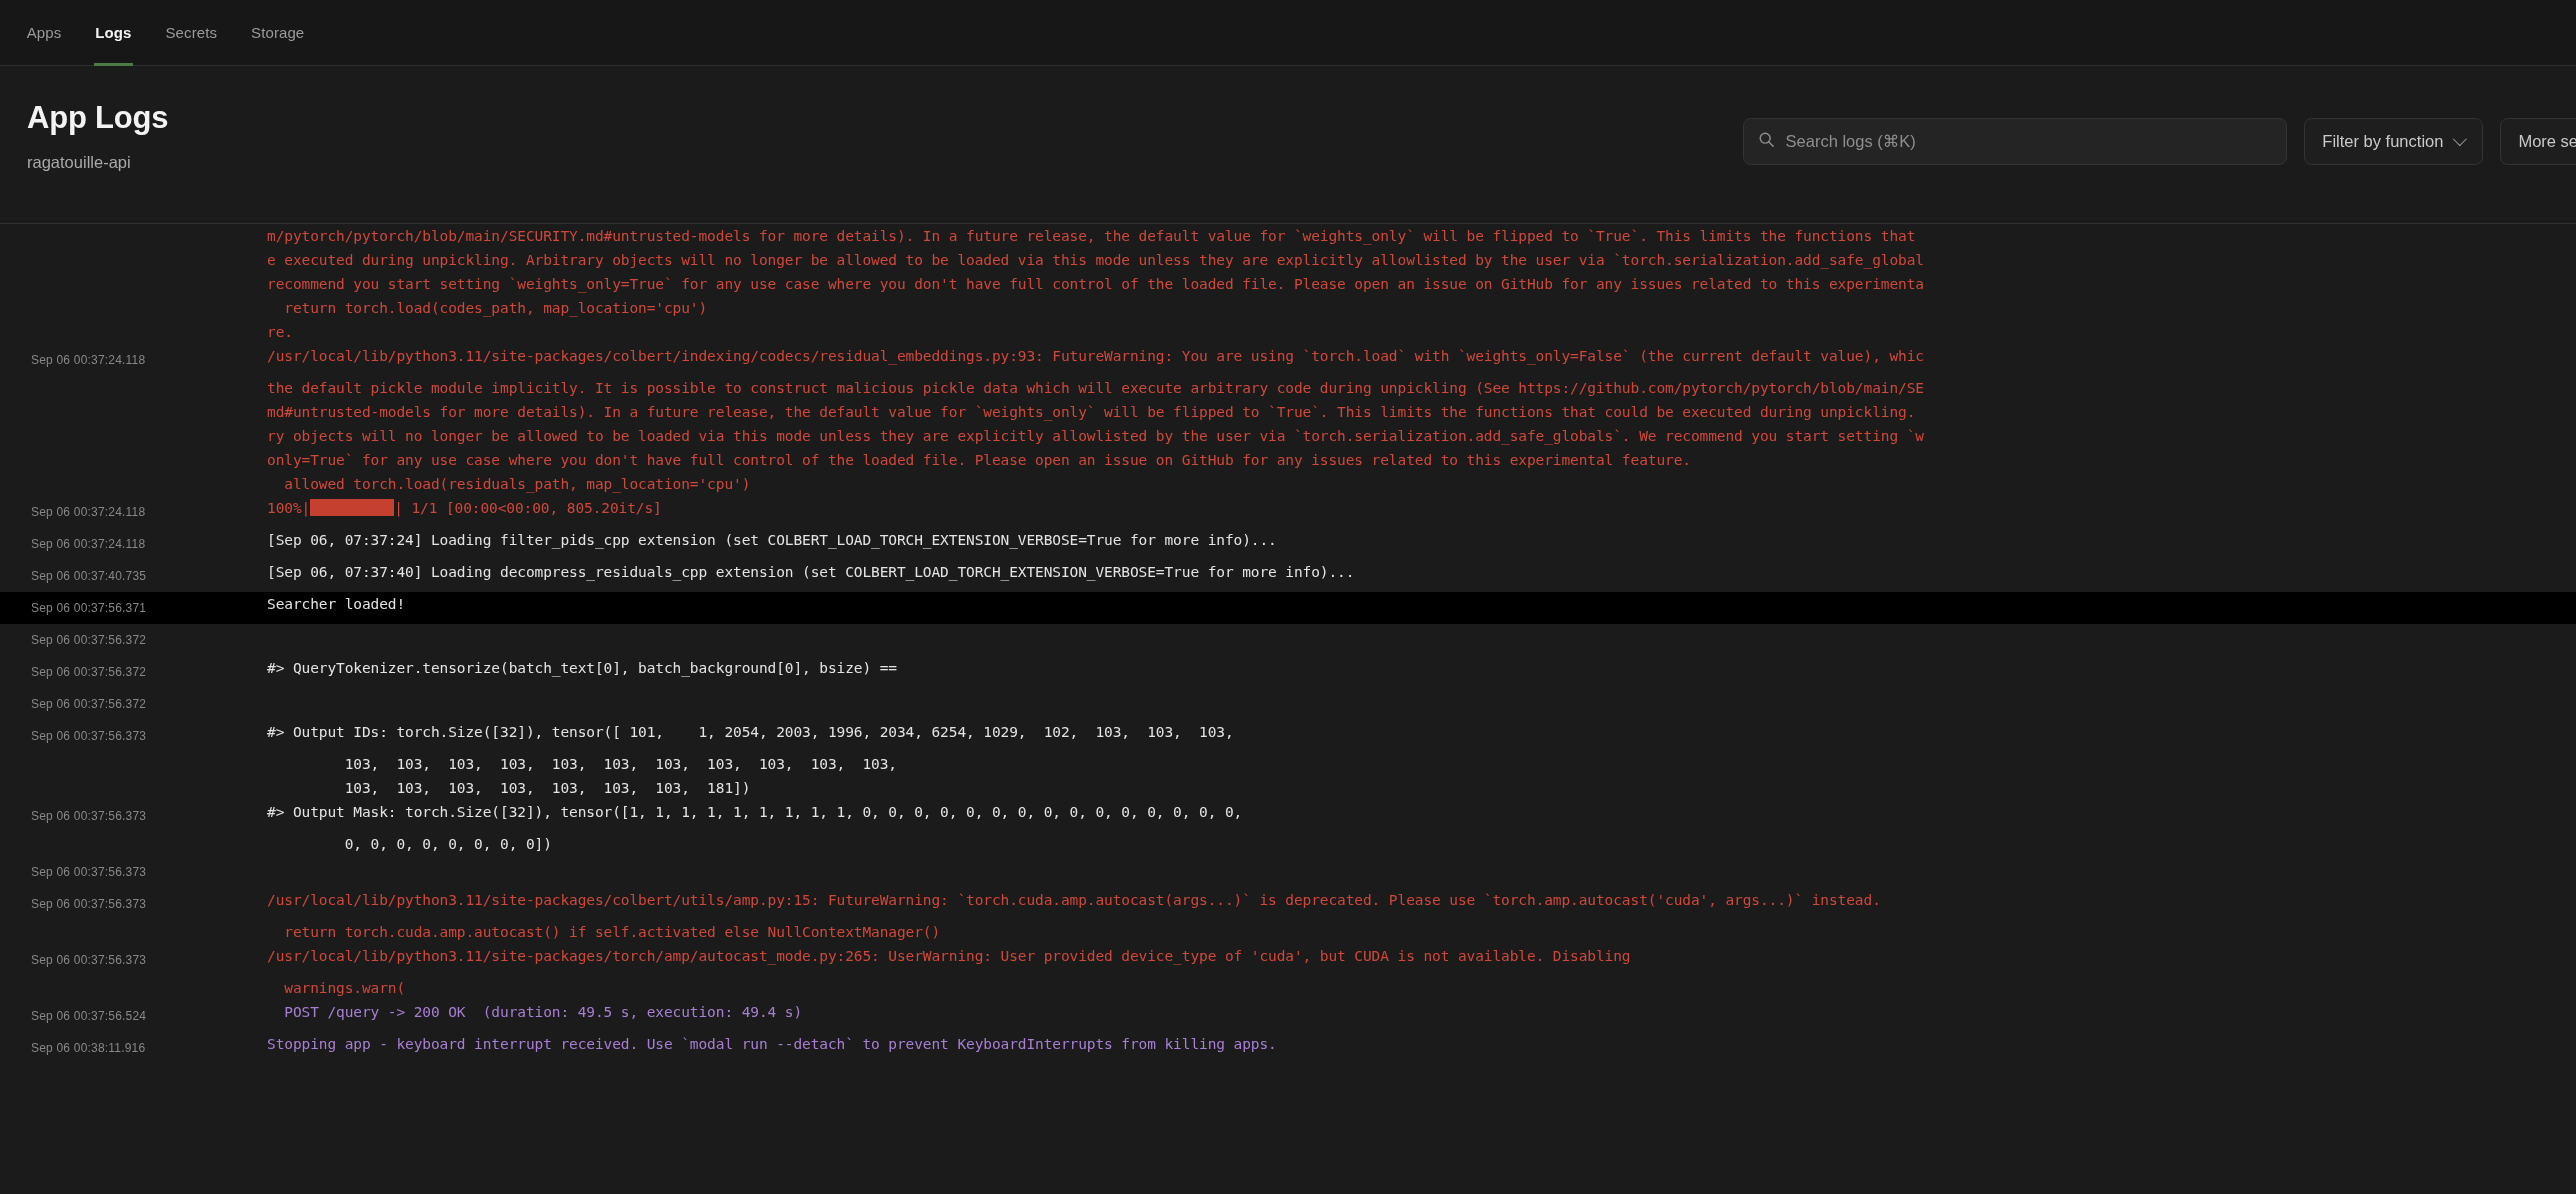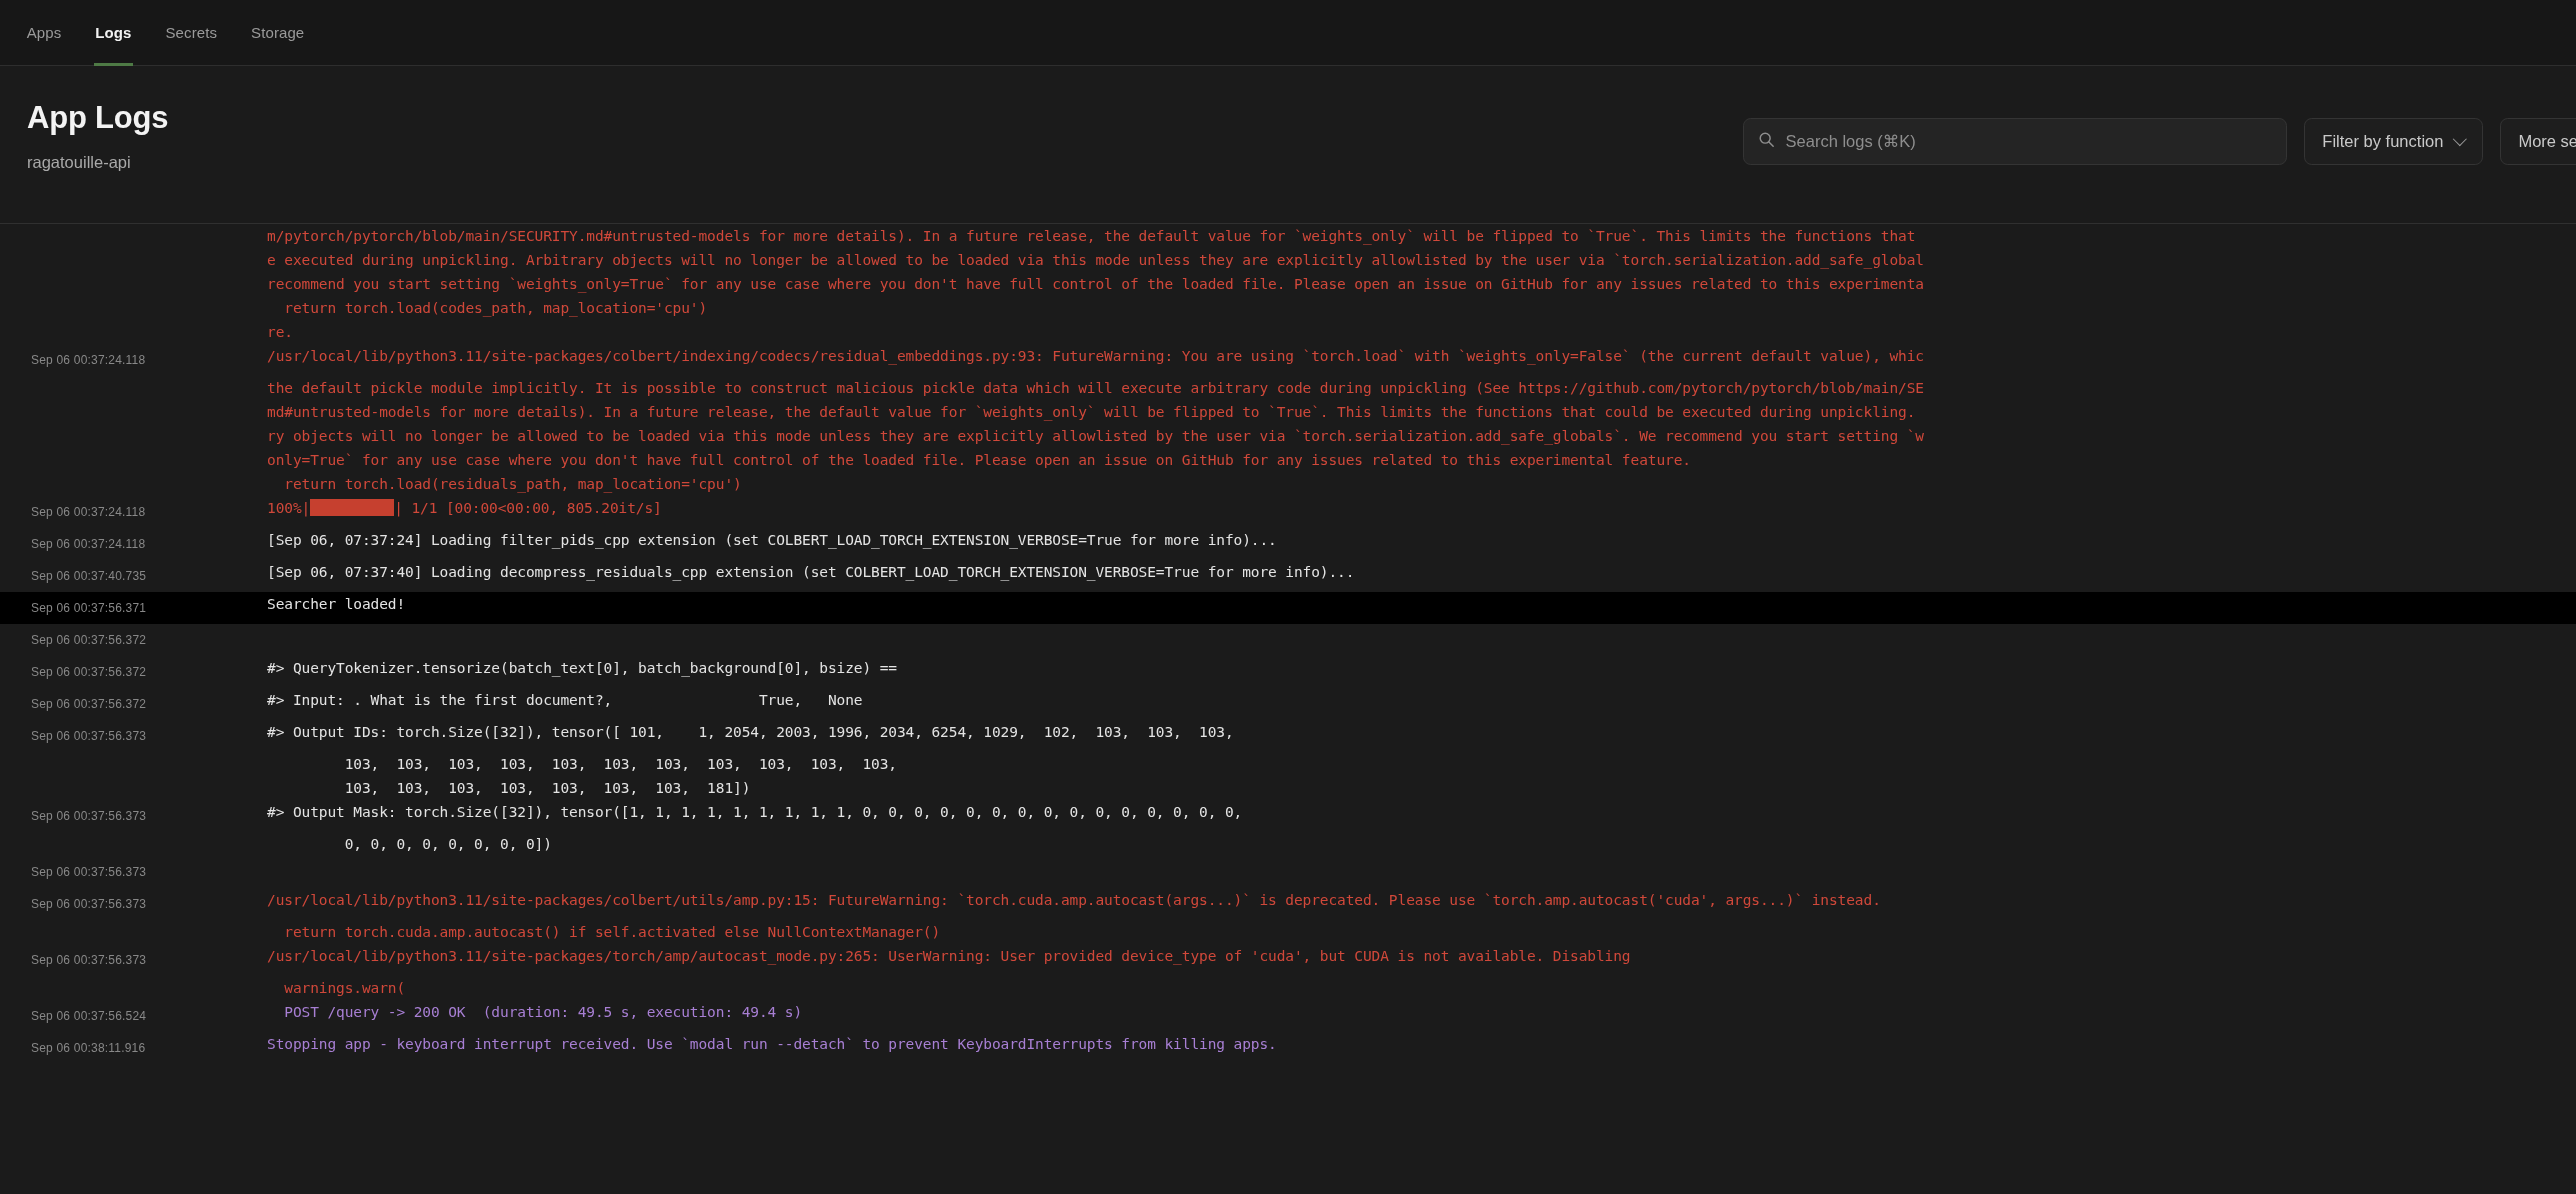--- a/index.html
+++ b/index.html
@@ -194,28 +194,28 @@
         <div class="logline cont"><div class="ts"></div><div class="msg c-err">m/pytorch/pytorch/blob/main/SECURITY.md#untrusted-models for more details). In a future release, the default value for `weights_only` will be flipped to `True`. This limits the functions that</div></div>
         <div class="logline cont"><div class="ts"></div><div class="msg c-err">e executed during unpickling. Arbitrary objects will no longer be allowed to be loaded via this mode unless they are explicitly allowlisted by the user via `torch.serialization.add_safe_global</div></div>
         <div class="logline cont"><div class="ts"></div><div class="msg c-err">recommend you start setting `weights_only=True` for any use case where you don't have full control of the loaded file. Please open an issue on GitHub for any issues related to this experimenta</div></div>
         <div class="logline cont"><div class="ts"></div><div class="msg c-err">  return torch.load(codes_path, map_location='cpu')</div></div>
         <div class="logline cont"><div class="ts"></div><div class="msg c-err">re.</div></div>
         <div class="logline"><div class="ts">Sep 06 00:37:24.118</div><div class="msg c-err">/usr/local/lib/python3.11/site-packages/colbert/indexing/codecs/residual_embeddings.py:93: FutureWarning: You are using `torch.load` with `weights_only=False` (the current default value), whic</div></div>
         <div class="logline cont"><div class="ts"></div><div class="msg c-err">the default pickle module implicitly. It is possible to construct malicious pickle data which will execute arbitrary code during unpickling (See https://github.com/pytorch/pytorch/blob/main/SE</div></div>
         <div class="logline cont"><div class="ts"></div><div class="msg c-err">md#untrusted-models for more details). In a future release, the default value for `weights_only` will be flipped to `True`. This limits the functions that could be executed during unpickling.</div></div>
         <div class="logline cont"><div class="ts"></div><div class="msg c-err">ry objects will no longer be allowed to be loaded via this mode unless they are explicitly allowlisted by the user via `torch.serialization.add_safe_globals`. We recommend you start setting `w</div></div>
         <div class="logline cont"><div class="ts"></div><div class="msg c-err">only=True` for any use case where you don't have full control of the loaded file. Please open an issue on GitHub for any issues related to this experimental feature.</div></div>
-        <div class="logline cont"><div class="ts"></div><div class="msg c-err">  return torch.load(residuals_path, map_location='cpu')</div></div>
+        <div class="logline cont"><div class="ts"></div><div class="msg c-err">  allowed torch.load(residuals_path, map_location='cpu')</div></div>
         <div class="logline"><div class="ts">Sep 06 00:37:24.118</div><div class="msg c-err">100%|<span class="pbar"></span>| 1/1 [00:00&lt;00:00, 805.20it/s]</div></div>
         <div class="logline"><div class="ts">Sep 06 00:37:24.118</div><div class="msg c-out">[Sep 06, 07:37:24] Loading filter_pids_cpp extension (set COLBERT_LOAD_TORCH_EXTENSION_VERBOSE=True for more info)...</div></div>
         <div class="logline"><div class="ts">Sep 06 00:37:40.735</div><div class="msg c-out">[Sep 06, 07:37:40] Loading decompress_residuals_cpp extension (set COLBERT_LOAD_TORCH_EXTENSION_VERBOSE=True for more info)...</div></div>
         <div class="logline hl"><div class="ts">Sep 06 00:37:56.371</div><div class="msg c-out">Searcher loaded!</div></div>
         <div class="logline"><div class="ts">Sep 06 00:37:56.372</div><div class="msg c-out">&nbsp;</div></div>
         <div class="logline"><div class="ts">Sep 06 00:37:56.372</div><div class="msg c-out">#&gt; QueryTokenizer.tensorize(batch_text[0], batch_background[0], bsize) ==</div></div>
-        <div class="logline"><div class="ts">Sep 06 00:37:56.372</div><div class="msg c-out">#&gt; Input: . What is the first document?, 		 True, 	 None</div></div>
+        <div class="logline"><div class="ts">Sep 06 00:37:56.372</div></div>
         <div class="logline"><div class="ts">Sep 06 00:37:56.373</div><div class="msg c-out">#&gt; Output IDs: torch.Size([32]), tensor([ 101,    1, 2054, 2003, 1996, 2034, 6254, 1029,  102,  103,  103,  103,</div></div>
         <div class="logline cont"><div class="ts"></div><div class="msg c-out">         103,  103,  103,  103,  103,  103,  103,  103,  103,  103,  103,</div></div>
         <div class="logline cont"><div class="ts"></div><div class="msg c-out">         103,  103,  103,  103,  103,  103,  103,  181])</div></div>
         <div class="logline"><div class="ts">Sep 06 00:37:56.373</div><div class="msg c-out">#&gt; Output Mask: torch.Size([32]), tensor([1, 1, 1, 1, 1, 1, 1, 1, 1, 0, 0, 0, 0, 0, 0, 0, 0, 0, 0, 0, 0, 0, 0, 0,</div></div>
         <div class="logline cont"><div class="ts"></div><div class="msg c-out">         0, 0, 0, 0, 0, 0, 0, 0])</div></div>
         <div class="logline"><div class="ts">Sep 06 00:37:56.373</div><div class="msg c-out">&nbsp;</div></div>
         <div class="logline"><div class="ts">Sep 06 00:37:56.373</div><div class="msg c-err">/usr/local/lib/python3.11/site-packages/colbert/utils/amp.py:15: FutureWarning: `torch.cuda.amp.autocast(args...)` is deprecated. Please use `torch.amp.autocast('cuda', args...)` instead.</div></div>
         <div class="logline cont"><div class="ts"></div><div class="msg c-err">  return torch.cuda.amp.autocast() if self.activated else NullContextManager()</div></div>
         <div class="logline"><div class="ts">Sep 06 00:37:56.373</div><div class="msg c-err">/usr/local/lib/python3.11/site-packages/torch/amp/autocast_mode.py:265: UserWarning: User provided device_type of 'cuda', but CUDA is not available. Disabling</div></div>
         <div class="logline cont"><div class="ts"></div><div class="msg c-err">  warnings.warn(</div></div>

